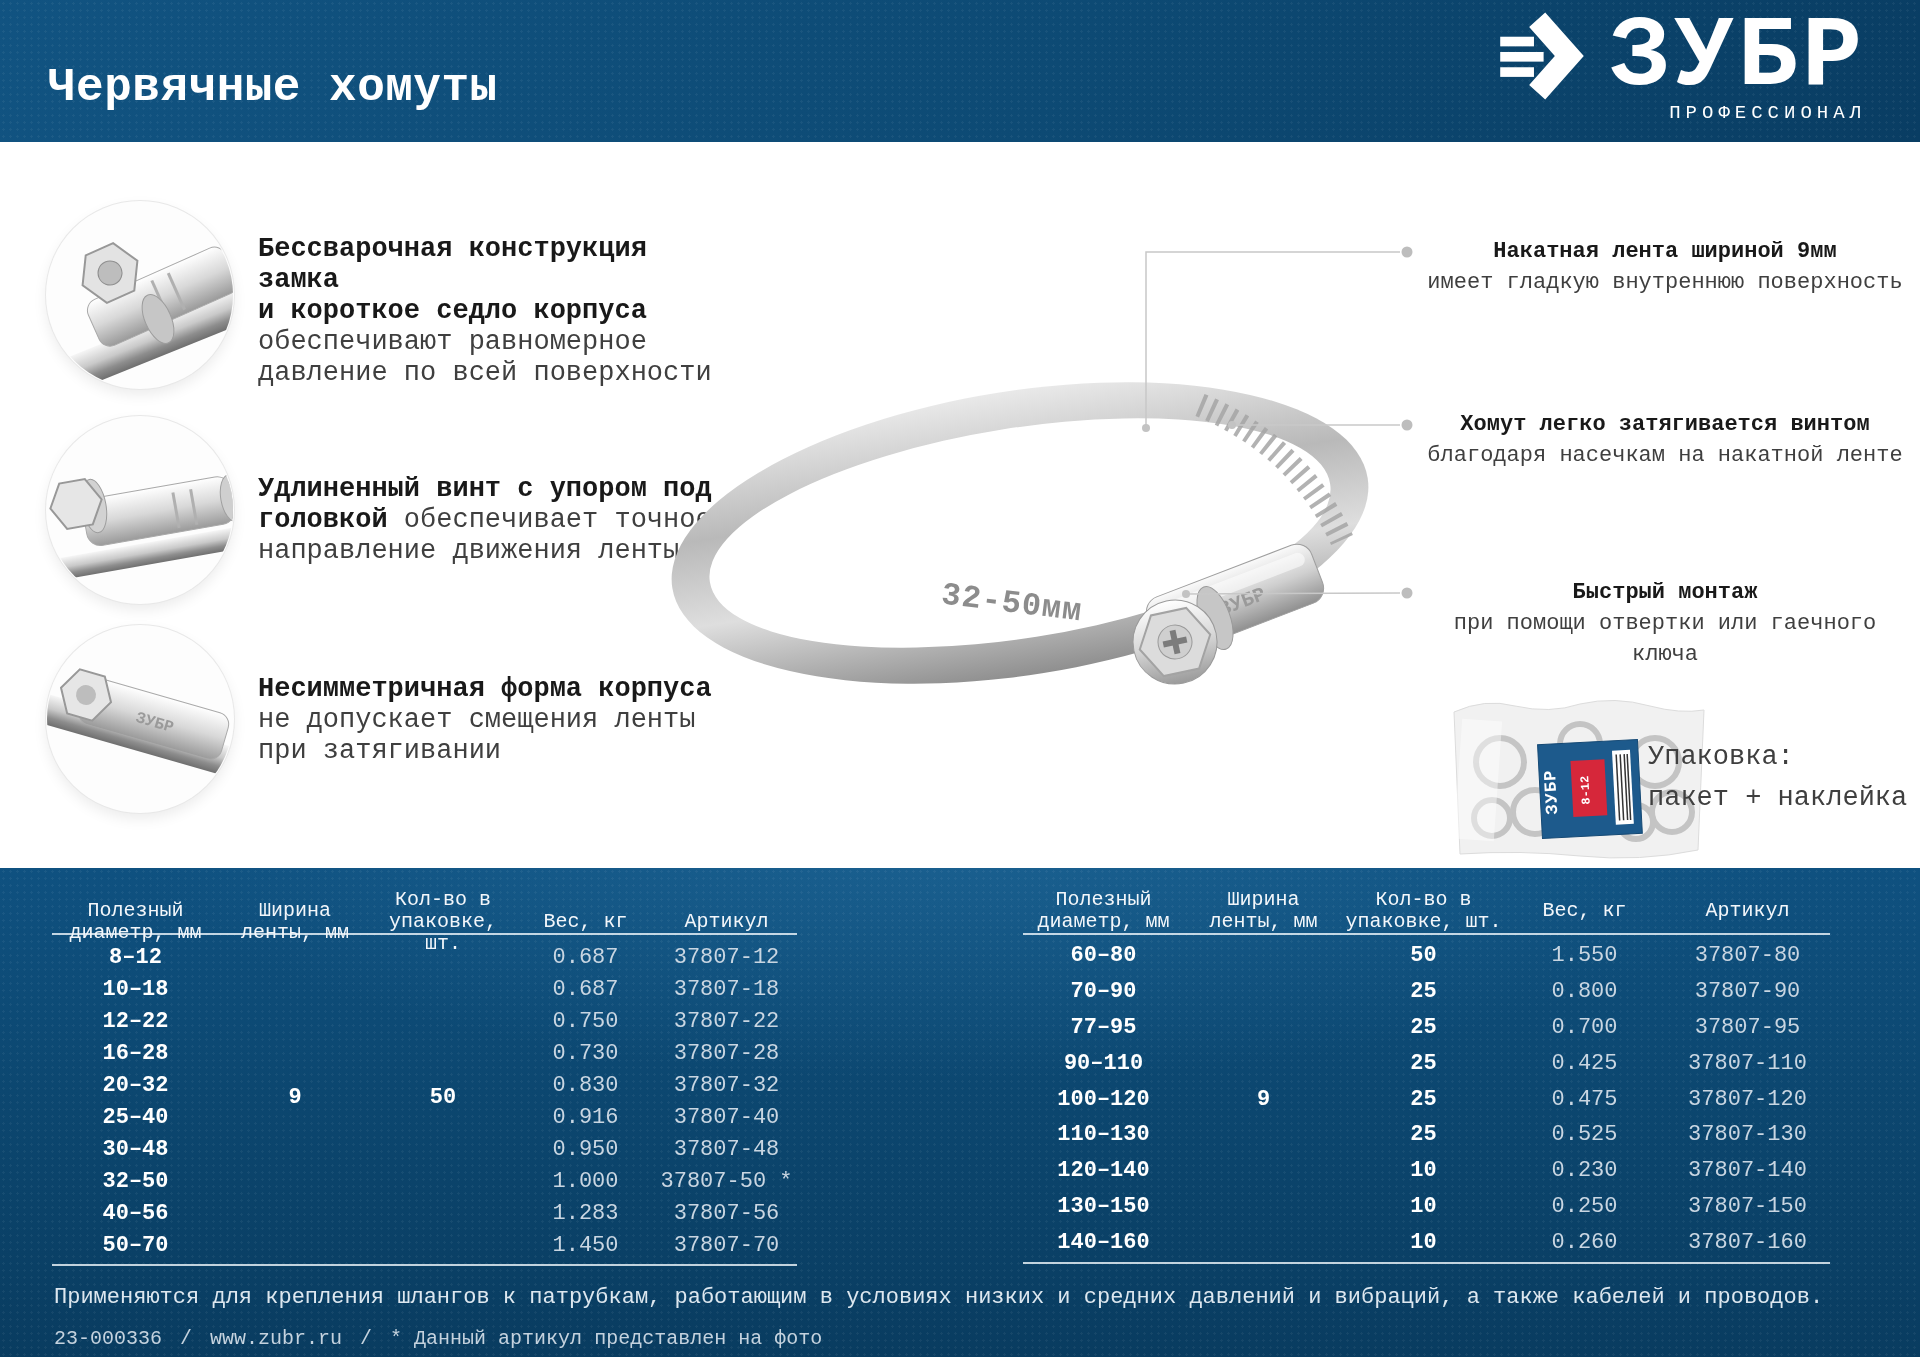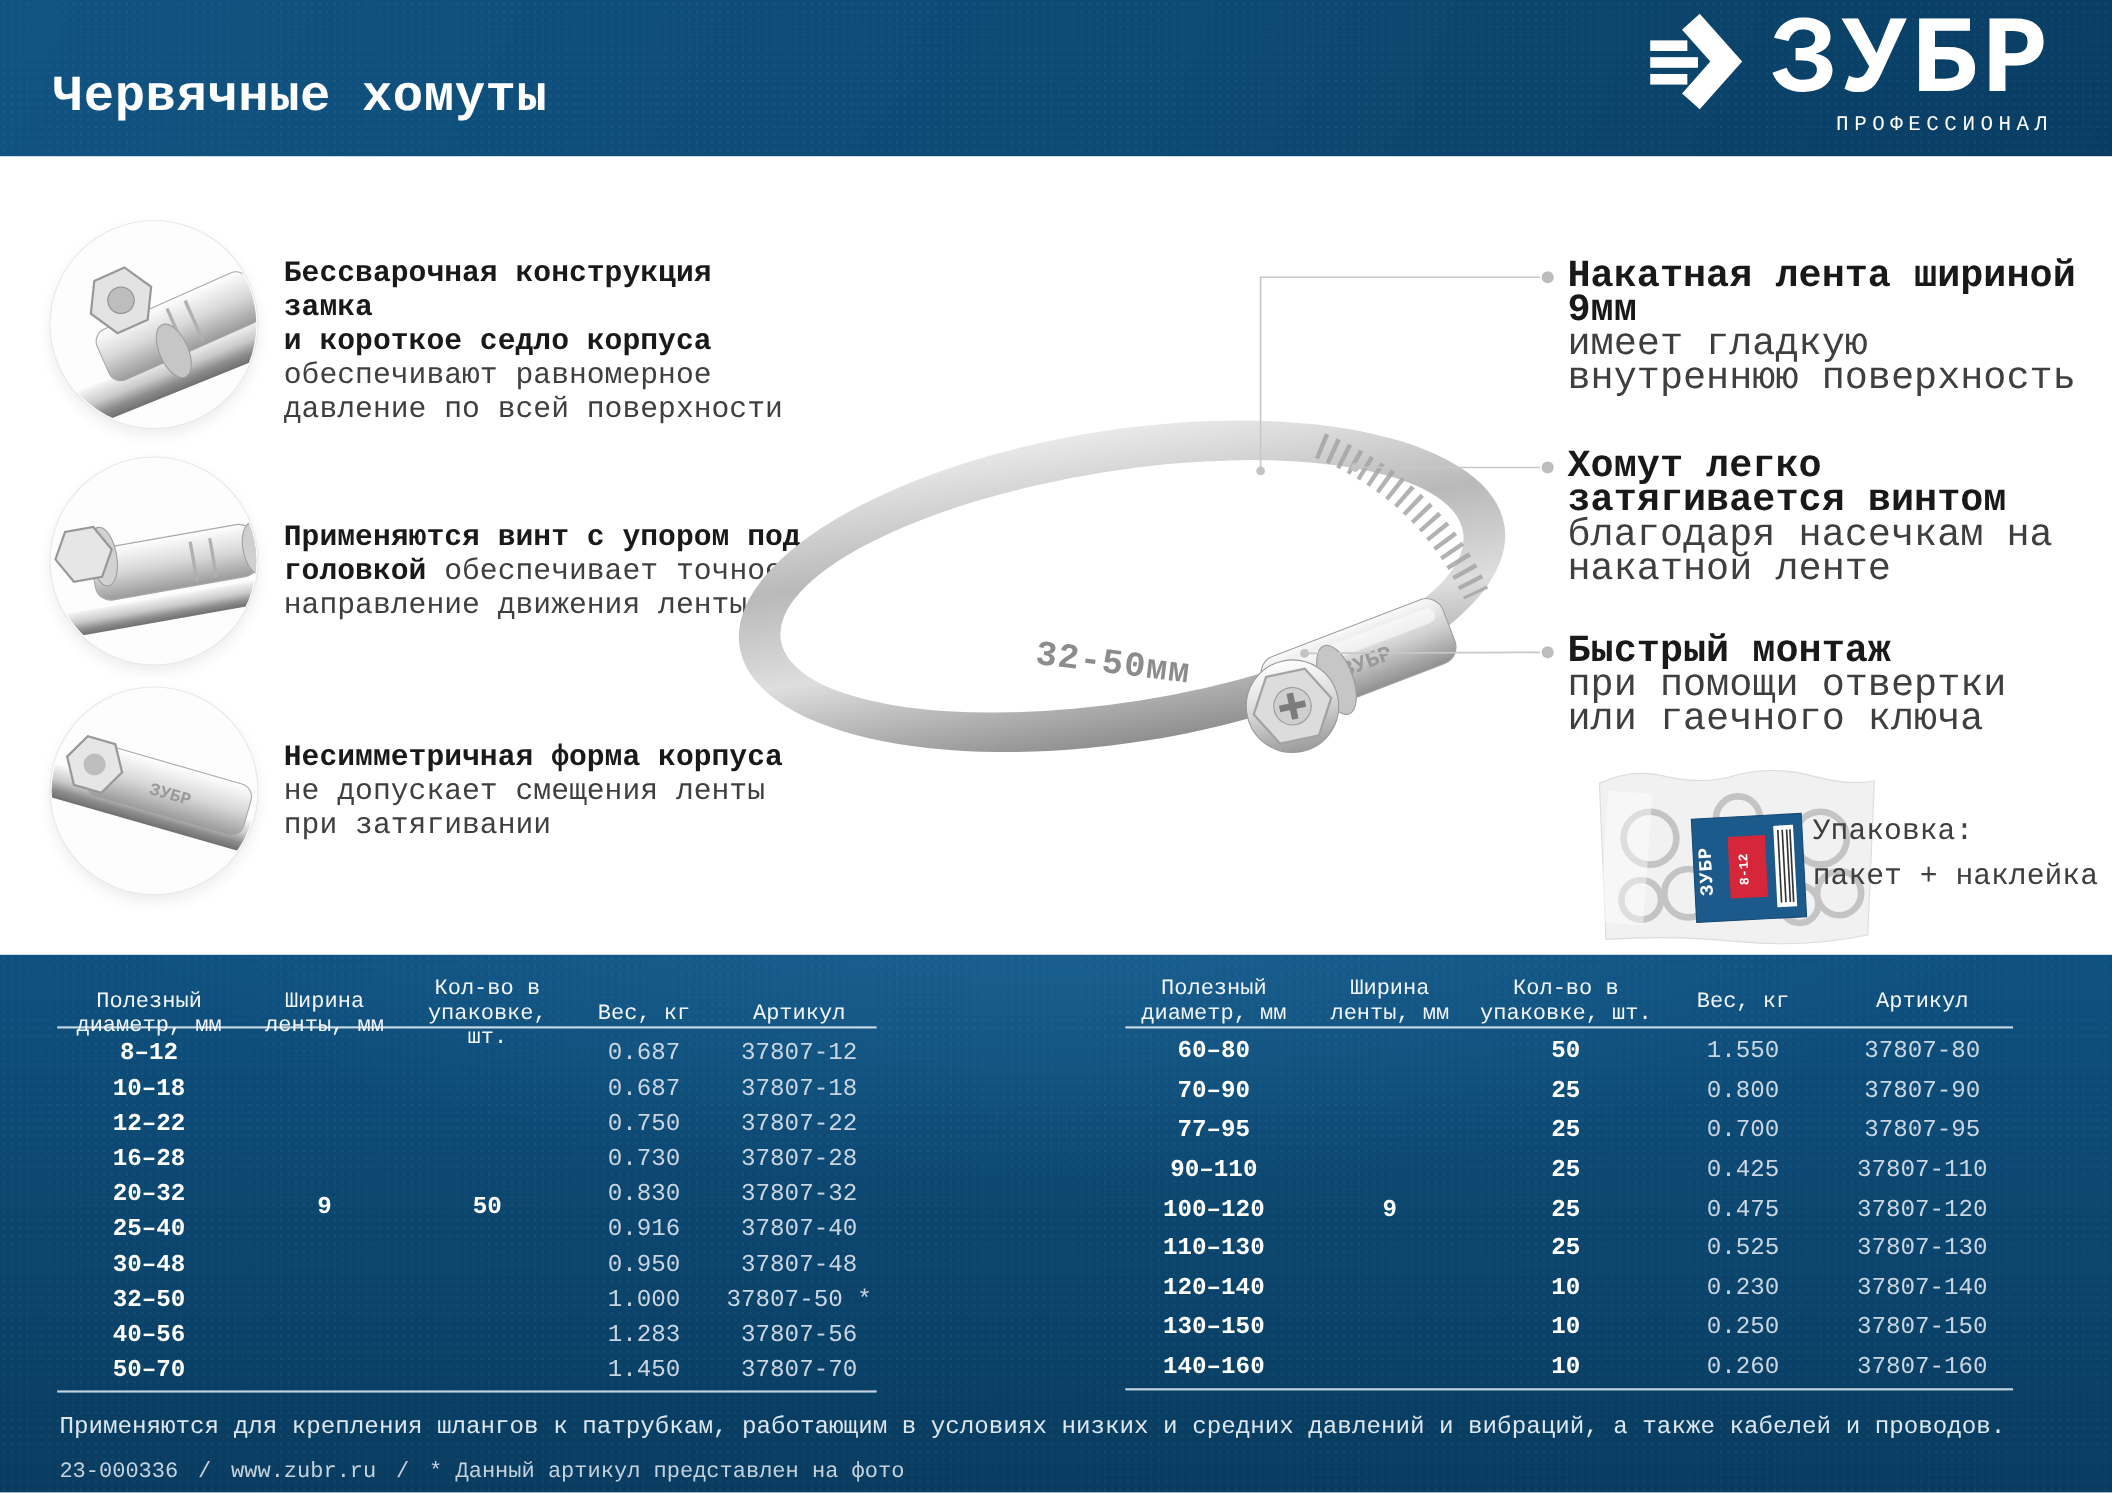--- a/index.html
+++ b/index.html
@@ -18,22 +18,22 @@
   .logo-row{display:flex;align-items:center;justify-content:flex-end;gap:22px;}
   .logo-word{font-size:100px;line-height:104px;font-weight:bold;color:#fff;letter-spacing:4px;}
   .logo-sub{font-size:19px;letter-spacing:5px;color:#fff;margin-top:-8px;}
 
   
   .feat-circle{position:absolute;border-radius:50%;overflow:hidden;
        box-shadow:0 0 0 1px #e8e8e8,0 6px 14px rgba(0,0,0,.08);background:#fdfdfd;}
   .feat-text{position:absolute;left:258px;width:470px;font-size:27px;line-height:31px;
        color:#3f3f3f;white-space:pre-line;}
   .feat-text b{color:#191919;}
-  .callout{position:absolute;left:1425px;width:480px;font-size:35px;line-height:31px;
-       color:#3f3f3f;white-space:pre-line;}
+  .callout{position:absolute;left:1425px;width:480px;font-size:22px;line-height:31px;
+       color:#3f3f3f;white-space:pre-line;text-align:center;}
   .callout b{color:#191919;}
   .pack-text{position:absolute;left:1648px;top:737px;font-size:27px;line-height:41px;
        color:#3f3f3f;white-space:pre-line;}
 
   
   .band-blue{position:absolute;left:0;top:868px;width:1920px;height:489px;
        background:radial-gradient(ellipse 1400px 420px at 50% -40px,rgba(55,135,185,.30),rgba(0,0,0,0) 60%),
                   linear-gradient(180deg,#0F5180 0%,#0C4770 45%,#093C60 100%);}
   .tbl{position:absolute;color:#fff;}
   .thead{display:grid;height:44px;align-items:center;text-align:center;
@@ -149,21 +149,21 @@
         <polygon points="-26,0 -13,-23 13,-23 26,0 13,23 -13,23" fill="#e6e6e6" stroke="#989898" stroke-width="2"></polygon>
         <circle r="10" fill="#bdbdbd"></circle>
       </g>
     </g>
   </svg>
 
   <div class="feat-text" style="top:234px;"><b>Бессварочная конструкция замка
 и короткое седло корпуса
 </b><span>обеспечивают равномерное
 давление по всей поверхности</span></div>
-  <div class="feat-text" style="top:474px;"><b>Применяются винт с упором под
+  <div class="feat-text" style="top:474px;"><b>Удлиненный винт с упором под
 головкой </b><span>обеспечивает точное
 направление движения ленты</span></div>
   <div class="feat-text" style="top:674px;"><b>Несимметричная форма корпуса
 </b><span>не допускает смещения ленты
 при затягивании</span></div>
 
   <svg class="svg-abs" style="left:630px;top:350px;z-index:1;" width="760" height="350" viewBox="0 0 760 350">
     <defs>
       <linearGradient id="bandg" x1="0" y1="0" x2="0" y2="1">
         <stop offset="0" stop-color="#e9e9e9"></stop>

